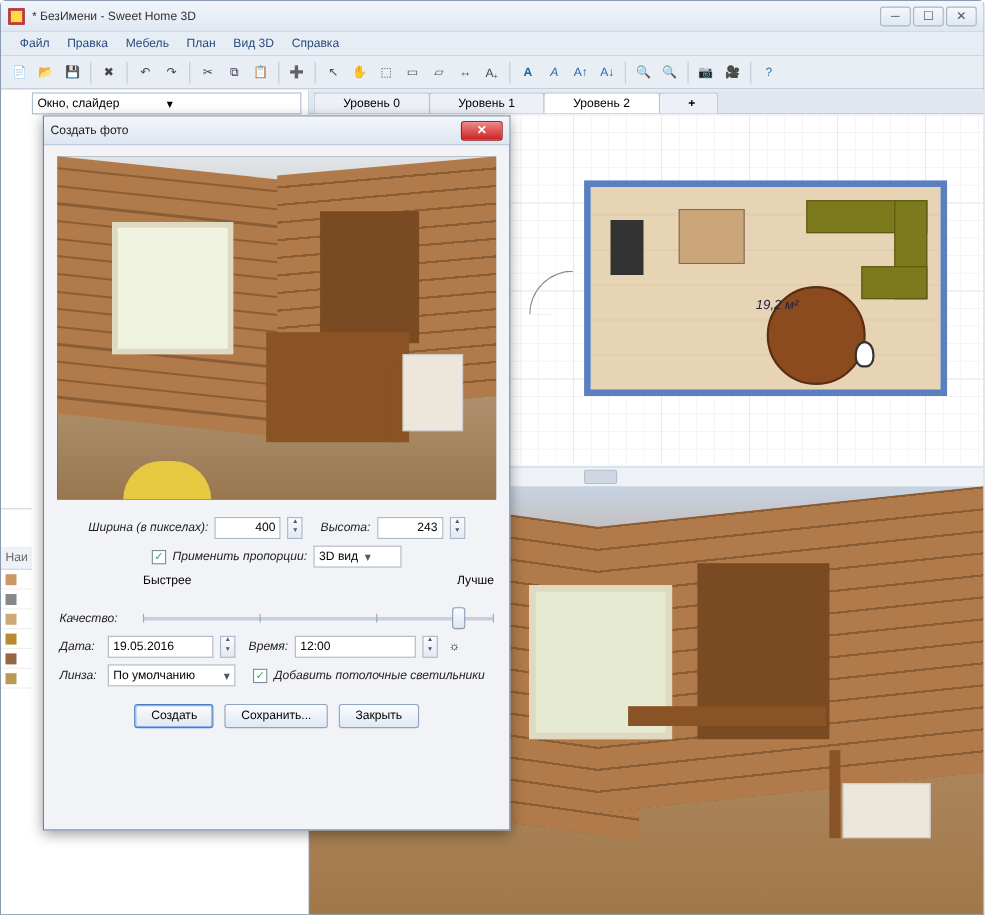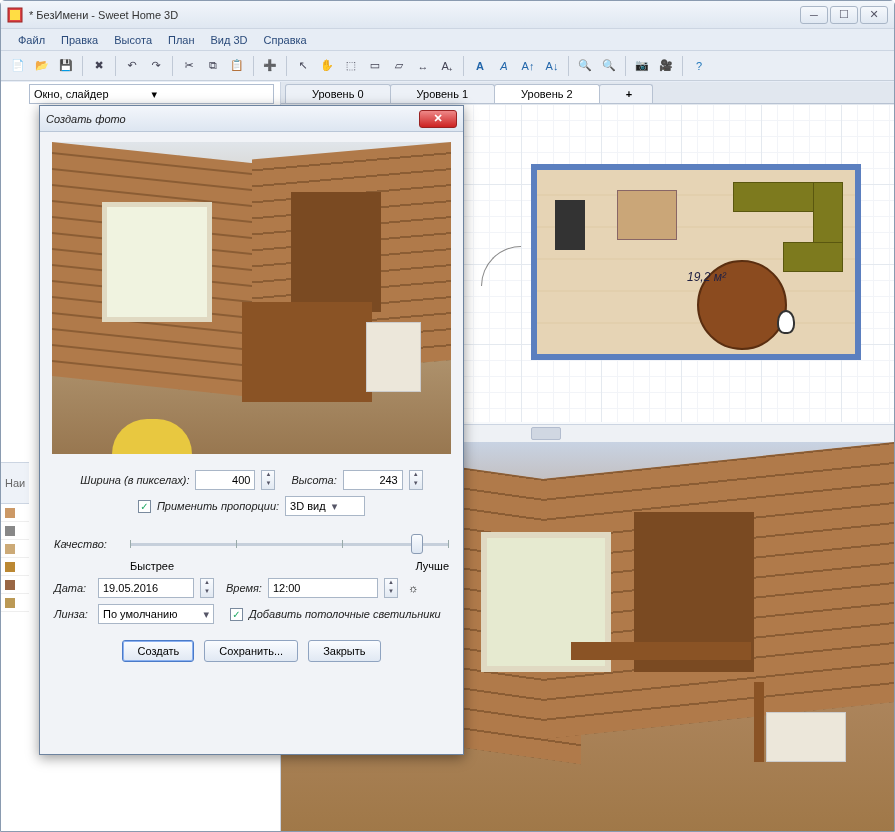--- a/index.html
+++ b/index.html
@@ -19,21 +19,21 @@
 .toolbar { height: 30px; display: flex; align-items: center; padding: 2px 6px; gap: 2px; background: #e9eef5; border-bottom: 1px solid #c6cfdb; }
 .tbtn { width: 22px; height: 22px; border: 1px solid transparent; border-radius: 2px; display: flex; align-items: center; justify-content: center; color: #445; }
 .tsep { width: 1px; height: 20px; background: #c0c9d6; margin: 0 3px; }
 
 .content { position: absolute; top: 82px; left: 1px; right: 1px; bottom: 1px; background: #f4f7fb; }
 
 .left-pane { position: absolute; left: 0; top: 0; width: 280px; height: 100%; background: #fff; border-right: 1px solid #ccd5e2; }
 .combo { margin: 2px 6px 0 28px; height: 20px; border: 1px solid #b0bdd0; background: #fff; display: flex; align-items: center; padding: 0 4px; }
 .combo span { flex: 1; }
 .list { position: absolute; left: 0; top: 380px; width: 28px; bottom: 0; border-top: 1px solid #ccd5e2; }
-.list-head { background: #eef2f8; border-bottom: 1px solid #ccd5e2; padding: 14px 4px; color: #666; }
+.list-head { background: #eef2f8; border-bottom: 1px solid #ccd5e2; padding: 4px 4px; color: #666; margin-top: 34px; }
 .list-row { height: 18px; border-bottom: 1px solid #eee; display: flex; align-items: center; padding: 0 4px; }
 
 .right-top { position: absolute; left: 280px; right: 0; top: 0; height: 360px; background: #f8fafc; overflow: hidden; }
 .tabs { height: 22px; display: flex; align-items: flex-end; padding-left: 4px; gap: 0; background: #e1e7ef; border-bottom: 1px solid #b7c2d2; }
 .tab { padding: 3px 26px; border: 1px solid #b7c2d2; border-bottom: none; background: #edf1f7; border-radius: 3px 3px 0 0; margin-right: -1px; }
 .tab.active { background: #fff; }
 .tab.plus { width: 20px; text-align: center; font-weight: bold; }
 
 .grid { position: absolute; top: 22px; left: 0; right: 0; bottom: 20px; background-color: #fff;
   background-image: linear-gradient(#e4e9ef 1px, transparent 1px), linear-gradient(90deg, #e4e9ef 1px, transparent 1px),
@@ -58,21 +58,21 @@
 .desk3d { position: absolute; left: 290px; top: 200px; width: 200px; height: 140px; }
 .desk3d .top { width: 180px; height: 18px; background: #8a5325; }
 .bookshelf { position: absolute; right: 140px; top: 70px; width: 120px; height: 160px; background: #7a4a22; }
 .chair3d { position: absolute; right: 30px; top: 240px; width: 110px; height: 130px; }
 .chair3d .seat { width: 80px; height: 50px; background: #ece7da; border: 1px solid #ccc; }
 .chair3d .frame { width: 10px; height: 80px; background: #8a5325; }
 
 
 .dialog { position: absolute; left: 39px; top: 105px; width: 425px; height: 650px; background: #f1f3f7; border: 1px solid #6d839f; box-shadow: 0 3px 12px rgba(0,0,0,.4); }
 .dlg-title { height: 26px; background: linear-gradient(#f3f6fb,#dde6f1); border-bottom: 1px solid #b9c6d7; display: flex; align-items: center; padding: 0 6px; }
-.dlg-title span { flex: 1; color: #222; font-style: italic; }
+.dlg-title span { flex: 1; color: #222; }
 .dlg-close { width: 38px; height: 18px; background: linear-gradient(#e88,#c22); border: 1px solid #922; border-radius: 3px; color: #fff; display: flex; align-items: center; justify-content: center; font-weight: bold; }
 .preview { margin: 10px 12px 6px; height: 312px; background: #000; }
 .preview .scene { width: 100%; height: 100%; position: relative; background: linear-gradient(#e0e5ea 0%, #bba27e 50%, #987750 100%); overflow: hidden; }
 .dlg-body { padding: 4px 14px; }
 .row { display: flex; align-items: center; margin: 6px 0; gap: 6px; }
 .row label { color: #222; font-style: italic; }
 .num { width: 60px; height: 20px; border: 1px solid #a9b6c7; background: #fff; padding: 0 4px; text-align: right; }
 .spin { width: 14px; height: 20px; border: 1px solid #a9b6c7; background: linear-gradient(#fafcff,#e2e9f2); display: flex; flex-direction: column; }
 .spin div { flex: 1; text-align: center; font-size: 6px; color: #556; }
 .sel { height: 20px; border: 1px solid #a9b6c7; background: #fff; padding: 0 4px; display: flex; align-items: center; }
@@ -101,21 +101,21 @@
     <div class="winbtns">
       <div class="winbtn">─</div>
       <div class="winbtn">☐</div>
       <div class="winbtn">✕</div>
     </div>
   </div>
 
   <div class="menubar">
     <span>Файл</span>
     <span>Правка</span>
-    <span>Высота</span>
+    <span>Мебель</span>
     <span>План</span>
     <span>Вид 3D</span>
     <span>Справка</span>
   </div>
 
   <div class="toolbar">
     <div class="tbtn">📄</div>
     <div class="tbtn">📂</div>
     <div class="tbtn">💾</div>
     <div class="tsep"></div>
@@ -273,39 +273,39 @@
         </div>
     </div>
     <div class="row" style="justify-content:center">
       <span class="chk">✓</span>
       <label>Применить пропорции:</label>
       <div class="sel" style="width:80px">
         <span>3D вид</span>
           <span class="arr">▾</span>
       </div>
     </div>
+    <div class="row" style="margin-top:0">
+      <span style="width:70px"></span>
+      <span>Быстрее</span>
+      <span style="flex:1"></span>
+      <span>Лучше</span>
+    </div>
     <div class="row" style="margin-top:18px">
       <label style="width:70px">Качество:</label>
       <div class="slider">
         <div class="track"></div>
         <div class="ticks">
             <i></i>
             <i></i>
             <i></i>
             <i></i>
           </div>
         <div class="thumb"></div>
       </div>
     </div>
-    <div class="row" style="margin-top:0">
-      <span style="width:70px"></span>
-      <span>Быстрее</span>
-      <span style="flex:1"></span>
-      <span>Лучше</span>
-    </div>
     <div class="row">
       <label style="width:38px">Дата:</label>
       <input class="num" style="width: 96px; text-align: left;" value="19.05.2016">
       <div class="spin">
           <div>▲</div>
           <div>▼</div>
         </div>
       <label style="margin-left:6px">Время:</label>
       <input class="num" style="width: 110px; text-align: left;" value="12:00">
       <div class="spin">

